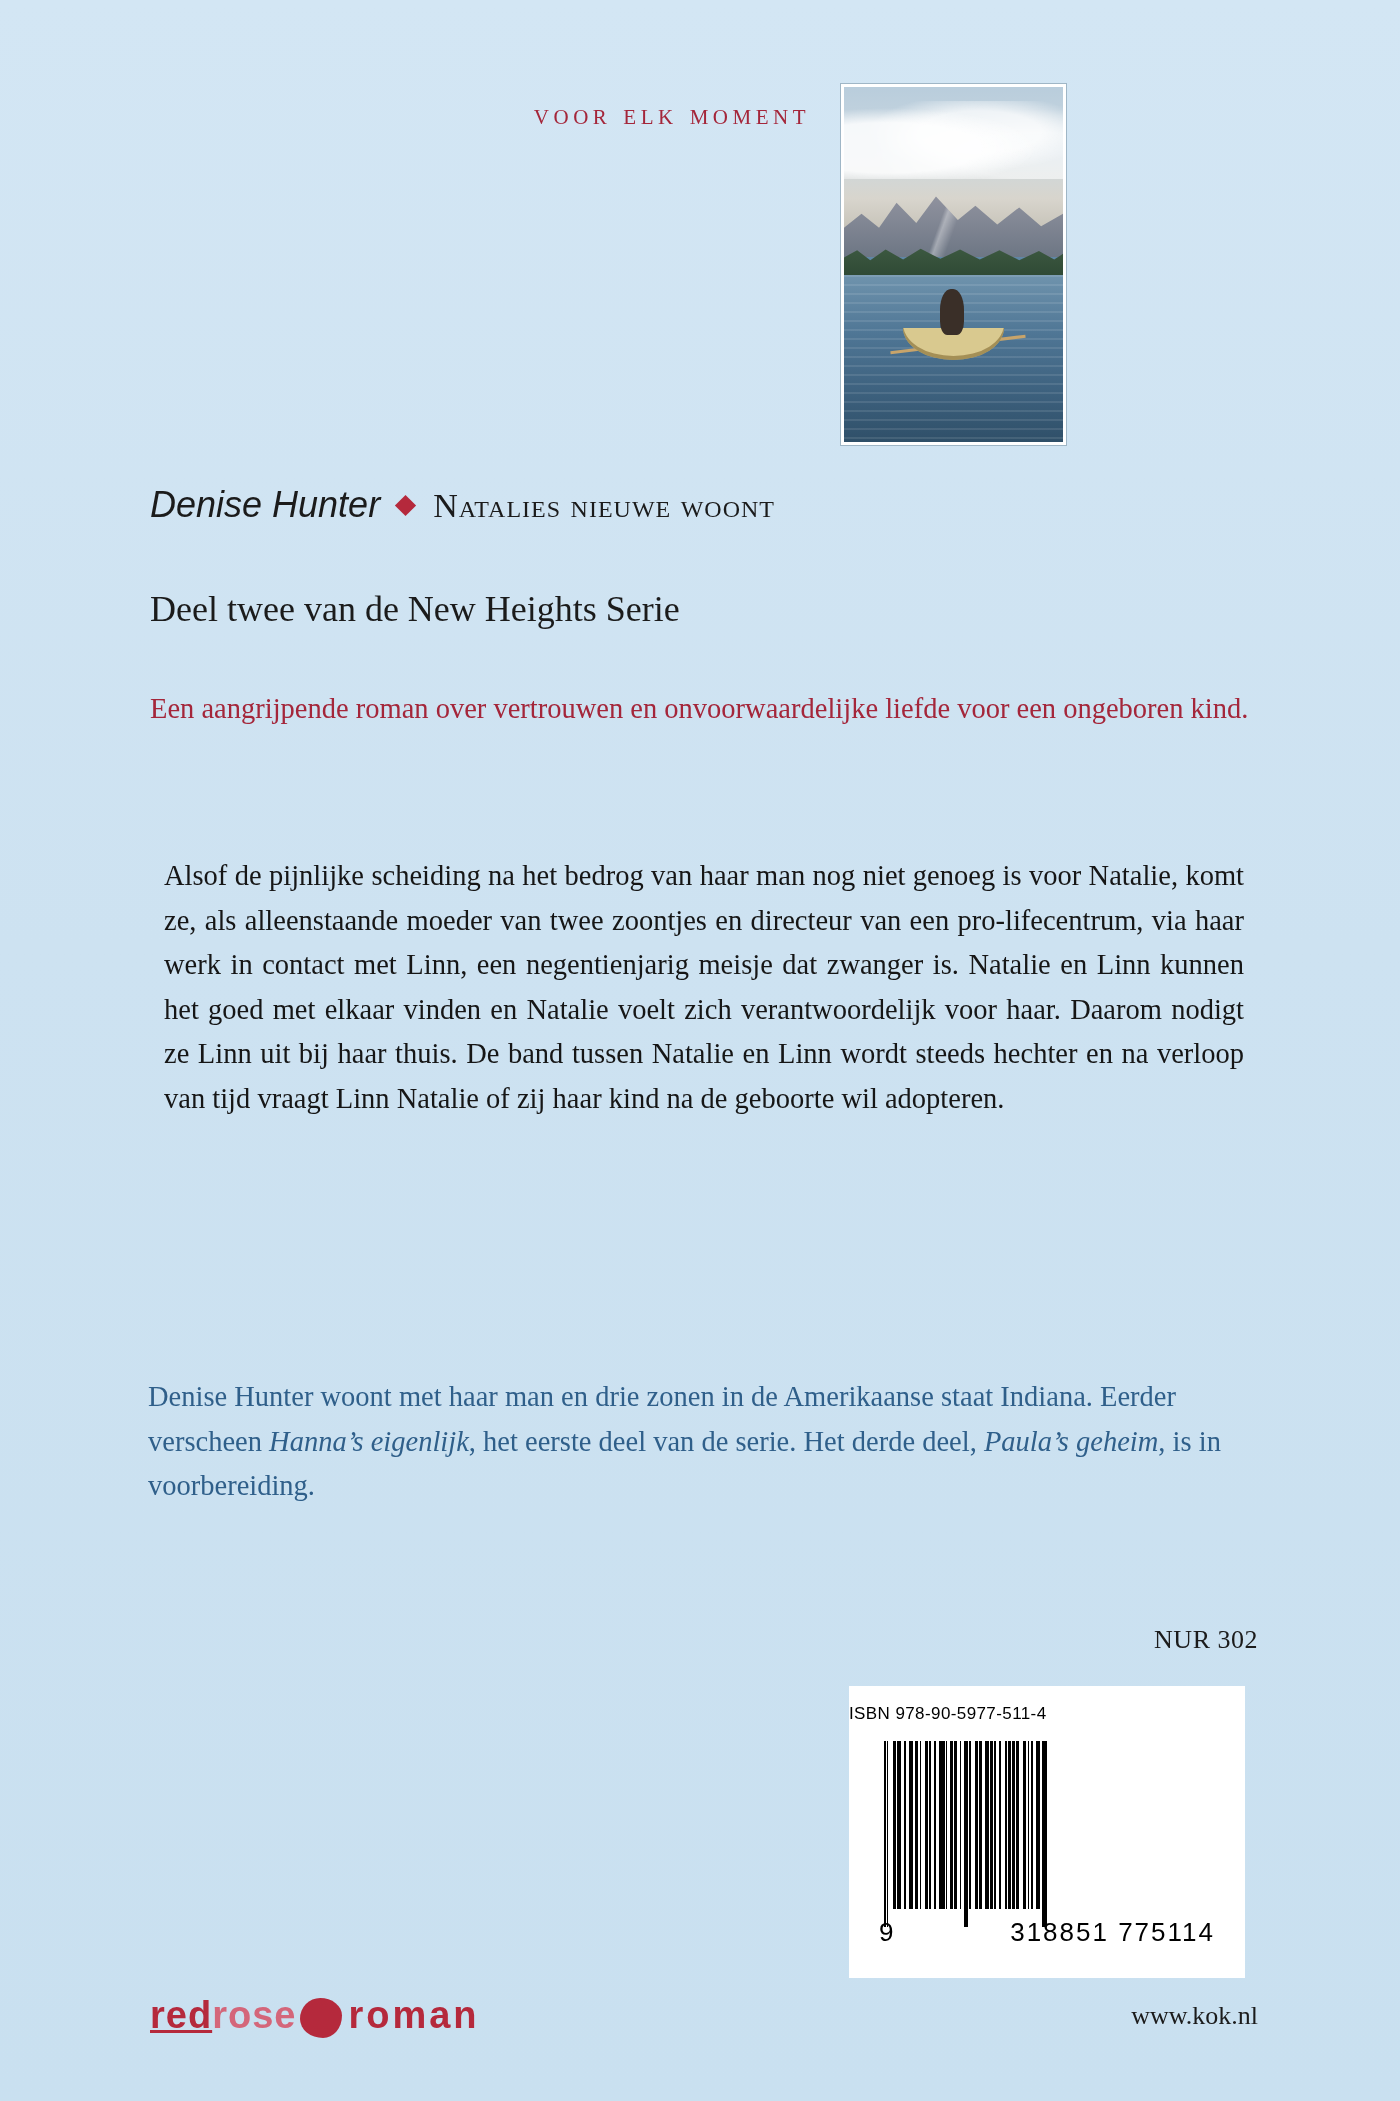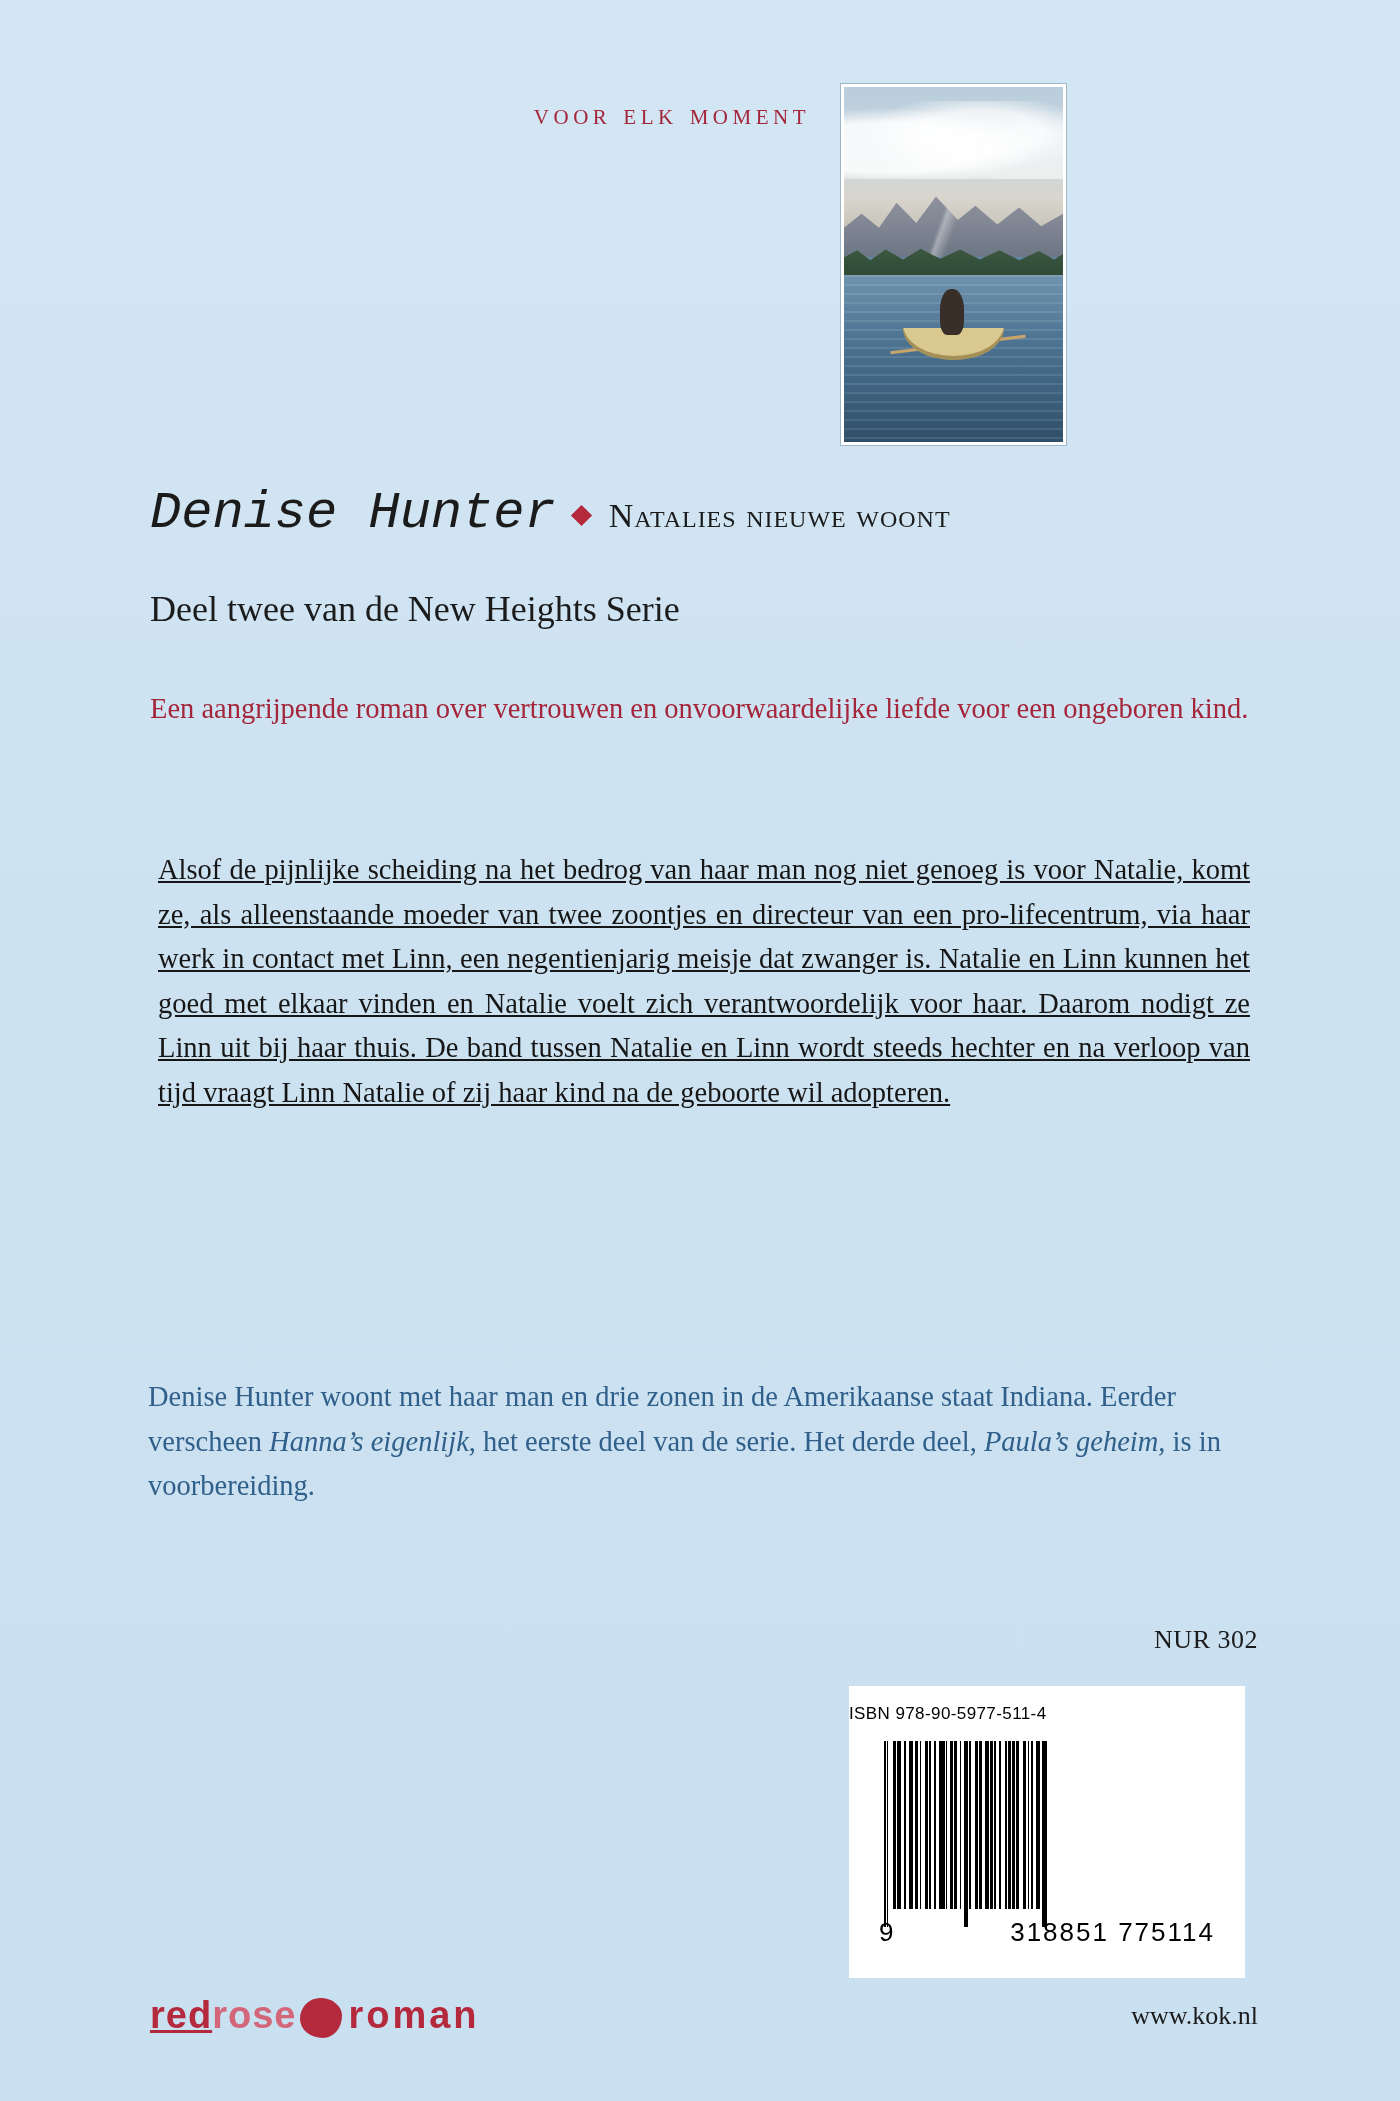--- a/index.html
+++ b/index.html
@@ -101,23 +101,23 @@
 
   
   .title-line {
     position: absolute;
     left: 150px;
     top: 484px;
     width: 1100px;
     white-space: nowrap;
   }
   .author {
-    font-family: Liberation Mono, monospace;
+    font-family: Liberation Sans, sans-serif;
     font-style: italic;
-    font-size: 52px;
+    font-size: 36px;
     color: #1b1b1b;
   }
   .diamond {
     display: inline-block;
     width: 15px; height: 15px;
     background: #b5293c;
     transform: rotate(45deg);
     margin: 0 16px 0 14px;
     vertical-align: 4px;
   }
@@ -150,21 +150,21 @@
   .body-copy {
     position: absolute;
     left: 148px;
     top: 838px;
     width: 1112px;
     font-size: 28.5px;
     line-height: 1.565;
     color: #161616;
     text-align: justify;
   }
-  .body-copy p { margin: 10px; text-decoration: underline; }
+  .body-copy p { margin: 16px; }
 
   .bio {
     position: absolute;
     left: 148px;
     top: 1375px;
     width: 1112px;
     font-size: 28.5px;
     line-height: 1.565;
     color: #2f5f8a;
   }

